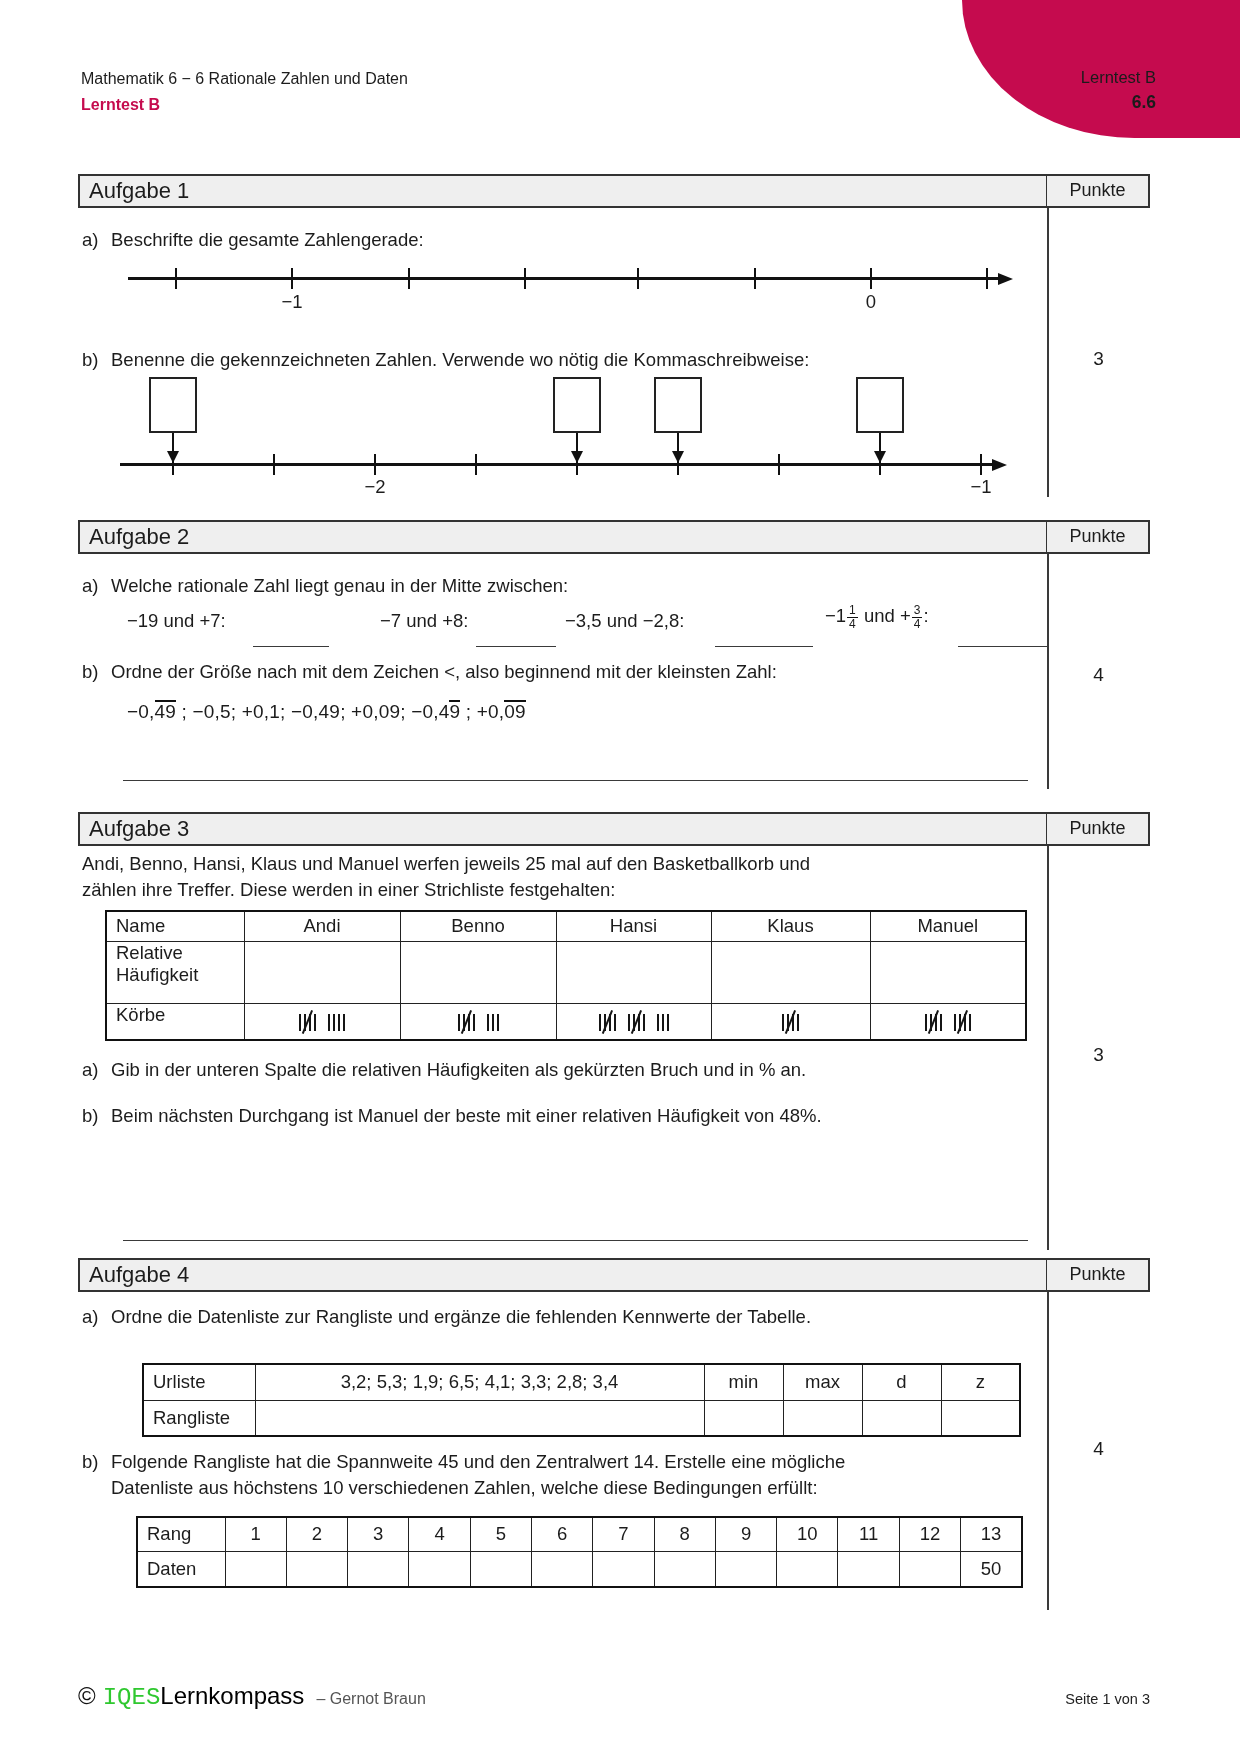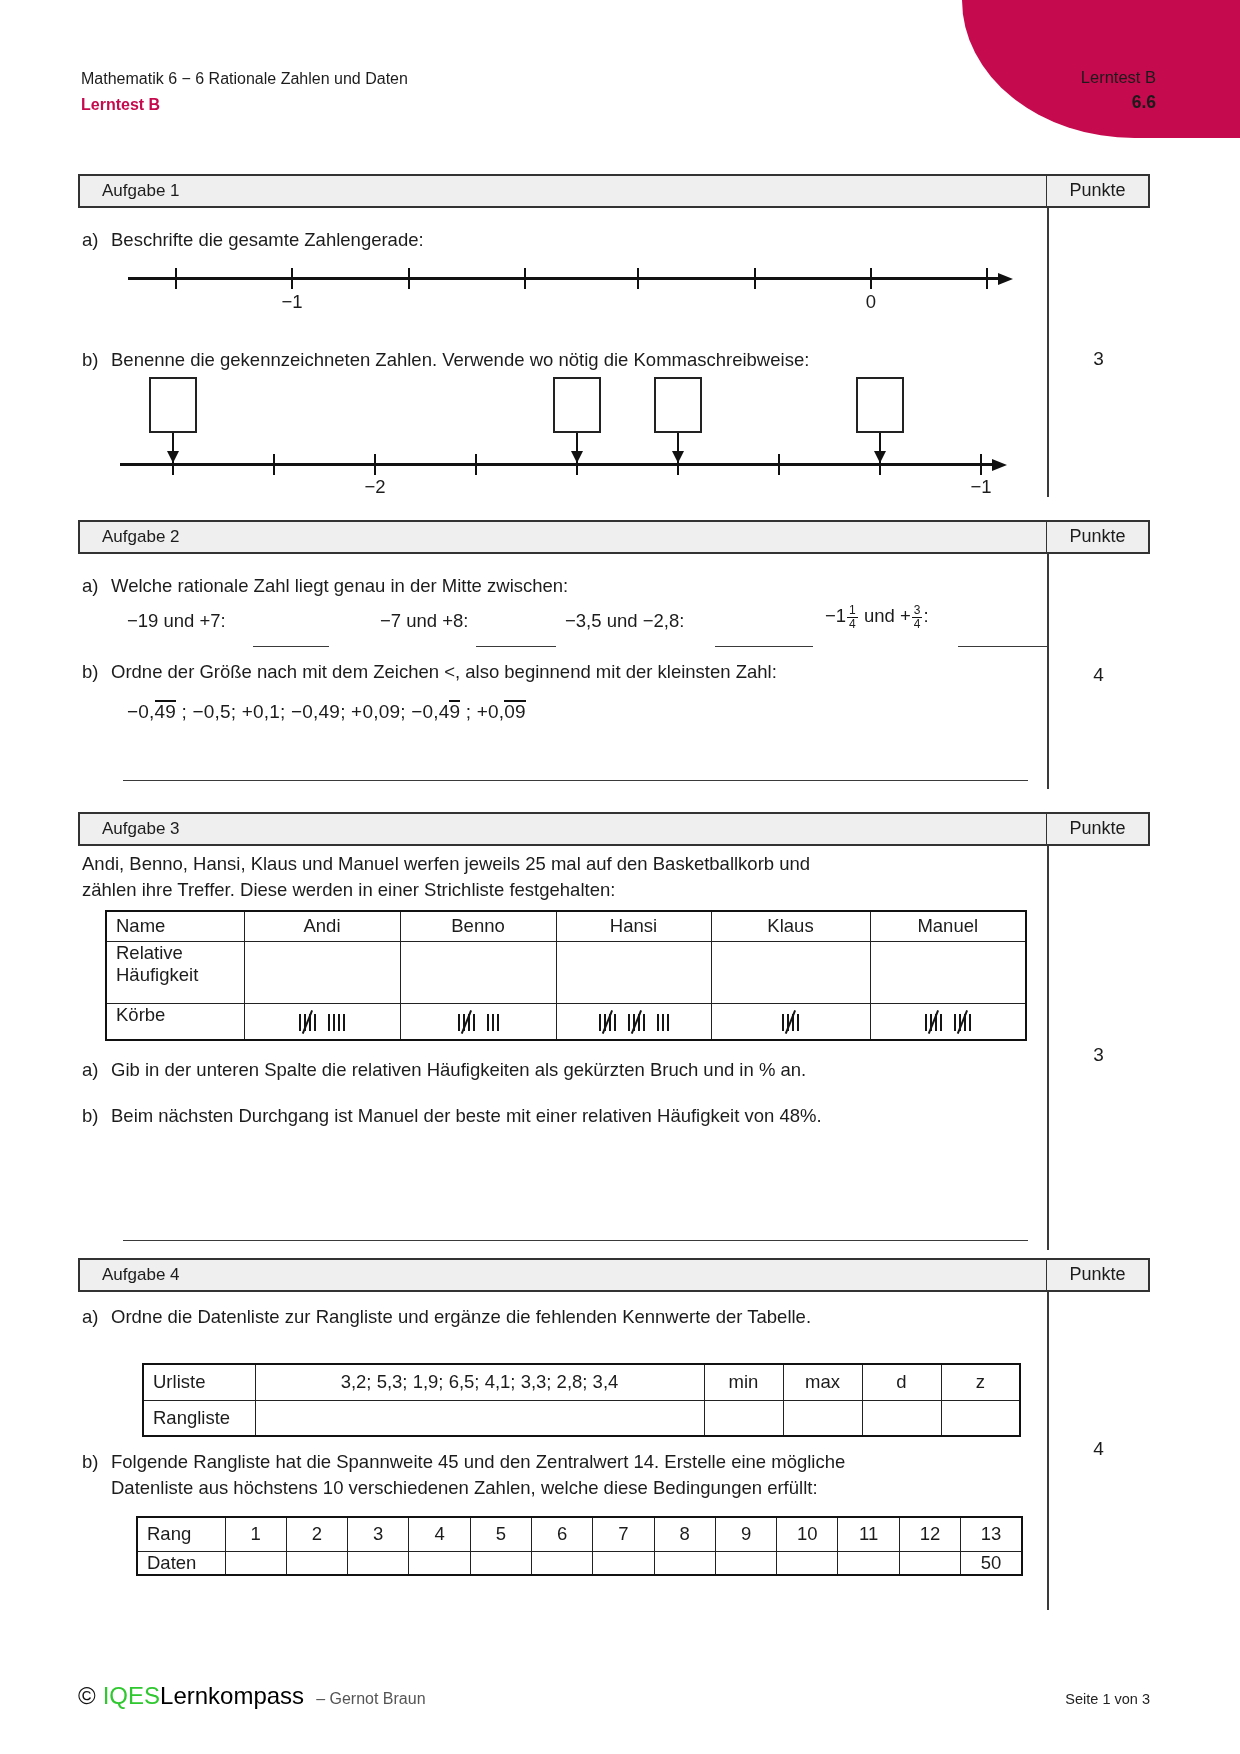--- a/index.html
+++ b/index.html
@@ -19,21 +19,21 @@
   .doc-head .test{font-size:16px;font-weight:bold;color:var(--accent);margin-top:8px;}
   .badge{position:absolute;top:0;right:0;width:278px;height:138px;background:var(--accent);
          border-bottom-left-radius:62% 100%;box-sizing:border-box;text-align:right;
          padding:68px 84px 0 0;color:#1b1b1b;}
   .badge .l1{font-size:16.5px;}
   .badge .l2{font-size:17.5px;font-weight:bold;margin-top:5px;}
 
   
   .task{position:absolute;left:78px;width:1072px;}
   .bar{display:flex;background:var(--bar-bg);border:2px solid #333;box-sizing:border-box;height:34px;}
-  .bar-title{flex:1;padding-left:22px;border-right:1.6px solid #333;font-size:17px;line-height:29px;}
+  .bar-title{flex:1;padding-left:9px;border-right:1.6px solid #333;font-size:22px;line-height:29px;}
   .bar-points{width:101px;text-align:center;font-size:18px;line-height:29px;}
   .body{position:relative;}
   .divider{position:absolute;left:969px;top:0;bottom:0;width:1.6px;background:#3a3a3a;}
   .pts{position:absolute;left:969px;width:103px;text-align:center;font-size:19px;}
 
   .para{position:absolute;left:4px;display:flex;font-size:18.5px;line-height:24px;white-space:nowrap;}
   .plabel{width:29px;flex:none;}
   .cont{position:absolute;left:33px;font-size:18.5px;line-height:24px;white-space:nowrap;}
 
   
@@ -69,21 +69,21 @@
 
   
   .tg{position:relative;display:inline-flex;gap:3px;margin:0 6px;height:17px;vertical-align:middle;}
   .tg b{width:2px;height:17px;background:#151515;display:block;}
   .tg.five::after{content:"";position:absolute;left:-4px;top:7px;width:25px;height:2.2px;
                   background:#151515;transform:rotate(-68deg);}
 
   
   .footer{position:absolute;left:78px;right:90px;top:1682px;display:flex;align-items:baseline;}
   .copy{font-size:24px;color:#111;}
-  .iqes{font-size:24px;color:var(--green);margin-left:7px;}
+  .iqes{font-size:24px;color:var(--green);margin-left:7px;font-family:Liberation Mono, monospace;}
   .lern{font-size:24px;color:#000000;}
   .author{font-size:16px;color:#555;margin-left:12px;}
   .seite{margin-left:auto;font-size:14.5px;color:#222;}
 </style>
 </head>
 <body>
 
 <div class="page">
 
   <div class="doc-head">
@@ -382,21 +382,21 @@
               <td class="ctr">5</td>
               <td class="ctr">6</td>
               <td class="ctr">7</td>
               <td class="ctr">8</td>
               <td class="ctr">9</td>
               <td class="ctr">10</td>
               <td class="ctr">11</td>
               <td class="ctr">12</td>
               <td class="ctr">13</td>
             </tr>
-        <tr style="height:24px" id="daten-row">
+        <tr style="height:36px" id="daten-row">
           <td class="lab">Daten</td>
         <td class="ctr"></td>
               <td class="ctr"></td>
               <td class="ctr"></td>
               <td class="ctr"></td>
               <td class="ctr"></td>
               <td class="ctr"></td>
               <td class="ctr"></td>
               <td class="ctr"></td>
               <td class="ctr"></td>

